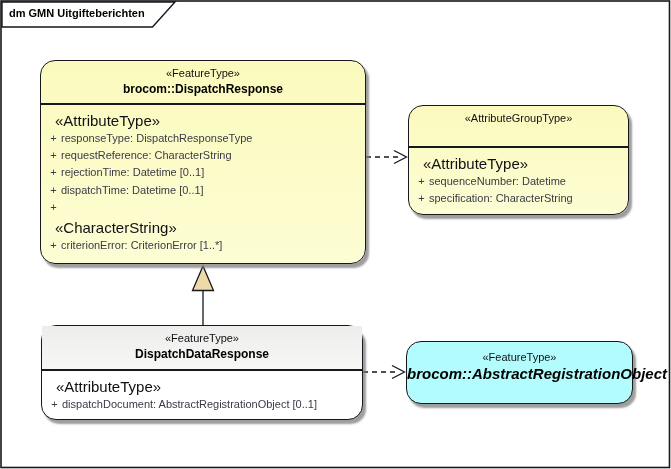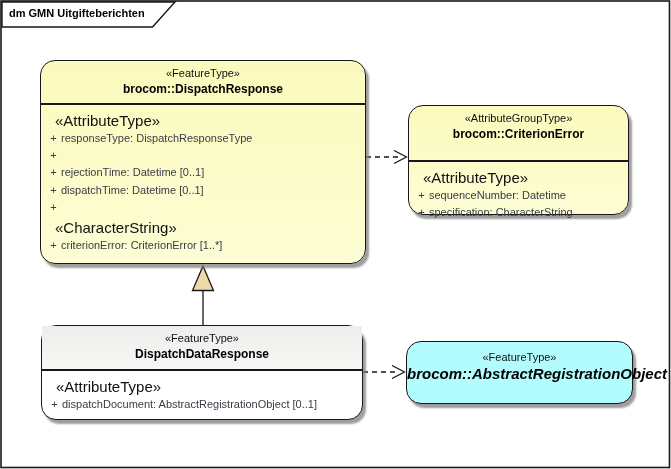--- a/index.html
+++ b/index.html
@@ -43,21 +43,21 @@
   #box-dispatch-response{
     left:40px;top:60px;width:326px;height:204px;
     background:linear-gradient(180deg,#fbfabd 0%,#fdfdd4 100%);
   }
   #box-dispatch-response .hdr{height:44px;}
 
   #box-criterion-error{
     left:408px;top:105px;width:221px;height:110px;
     background:linear-gradient(180deg,#fbfabd 0%,#fdfdd4 100%);
   }
-  #box-criterion-error .hdr{height:56px;}
+  #box-criterion-error .hdr{height:42px;}
 
   #box-dispatch-data-response{
     left:41px;top:325px;width:322px;height:95px;
     background:#ffffff;
   }
   #box-dispatch-data-response .hdr{height:45px;background:linear-gradient(180deg,#ededec 0%,#f7f7f6 100%);}
 
   #box-abstract-registration{
     left:406px;top:341px;width:227px;height:63px;
     background:#b2fcfd;text-align:center;padding-top:8px;
@@ -99,20 +99,21 @@
       <div class="cls-name">brocom::DispatchResponse</div>
     </div>
     <div class="body-pad">
       <div class="sec-stereo">«AttributeType»</div>
       <div class="attr-row">
         <span class="vis">+</span>
         <span>responseType: DispatchResponseType</span>
       </div>
       <div class="attr-row">
         <span class="vis">+</span>
+        <span>requestReference: CharacterString</span>
       </div>
       <div class="attr-row">
         <span class="vis">+</span>
         <span>rejectionTime: Datetime [0..1]</span>
       </div>
       <div class="attr-row">
         <span class="vis">+</span>
         <span>dispatchTime: Datetime [0..1]</span>
       </div>
       <div class="attr-row">
@@ -122,21 +123,20 @@
       <div class="attr-row">
         <span class="vis">+</span>
         <span>criterionError: CriterionError [1..*]</span>
       </div>
     </div>
   </div>
 
   <div class="box" id="box-criterion-error">
     <div class="hdr">
       <div class="stereo">«AttributeGroupType»</div>
-      <div class="cls-name">brocom::CriterionError</div>
     </div>
     <div class="body-pad">
       <div class="sec-stereo">«AttributeType»</div>
       <div class="attr-row">
         <span class="vis">+</span>
         <span>sequenceNumber: Datetime</span>
       </div>
       <div class="attr-row">
         <span class="vis">+</span>
         <span>specification: CharacterString</span>

